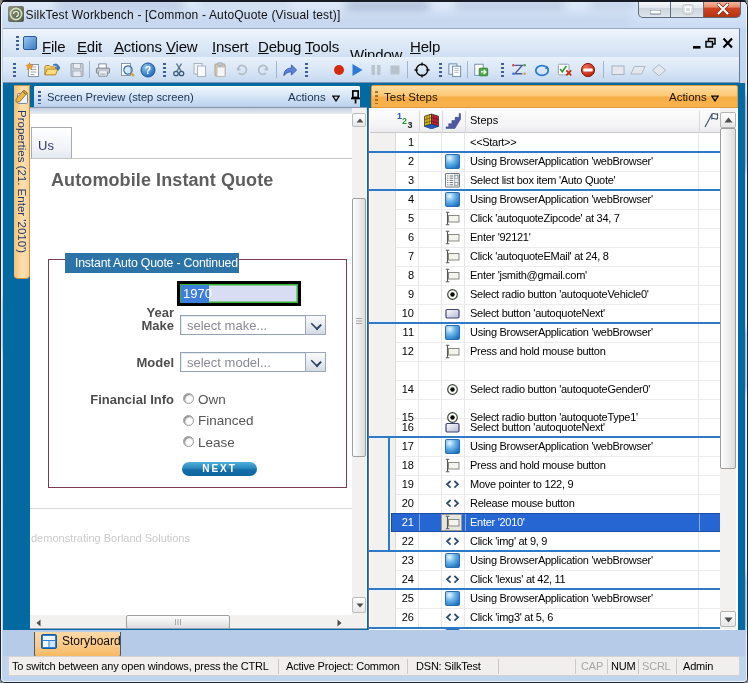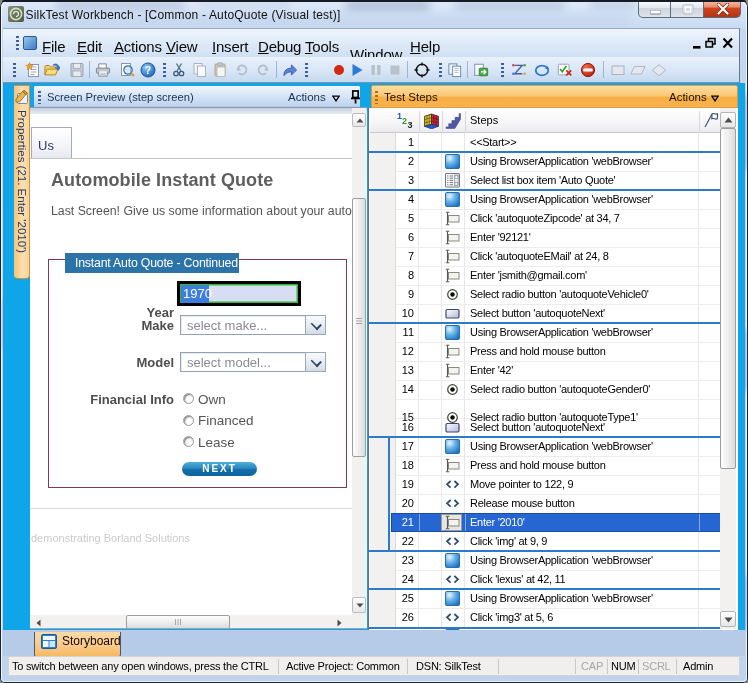--- a/index.html
+++ b/index.html
@@ -20,21 +20,21 @@
 .grip{position:absolute;width:3px;background-image:radial-gradient(circle 1.2px at 1.5px 2px,#3a5a94 0,#3a5a94 1.1px,rgba(0,0,0,0) 1.4px);background-size:3px 4px;}
 .mi{position:absolute;top:9px;font-size:15px;letter-spacing:-0.2px;color:#0a0a0a;white-space:nowrap;}
 .mi u{text-decoration:underline;}
 #mdico{position:absolute;left:20px;top:7px;width:14px;height:14px;background:linear-gradient(135deg,#9cc8f0 0,#3a7cc8 100%);border:1px solid #2a5a96;border-radius:2px;box-sizing:border-box;}
 
 
 #toolbar{position:absolute;left:3px;top:57px;width:737px;height:26px;background:linear-gradient(180deg,#e9f1fb 0,#d8e6f6 55%,#c6d9f0 100%);border-right:1px solid #68788e;border-bottom:1px solid #7e92ac;box-sizing:border-box;}
 .tsep{position:absolute;top:4px;width:1px;height:17px;background:#9fb4cf;}
 .ticon{position:absolute;top:5px;width:16px;height:16px;}
 
-#main{position:absolute;left:3px;top:83px;width:742px;height:547px;background:#0ea5e9;}
+#main{position:absolute;left:3px;top:83px;width:742px;height:547px;background:#0369a1;}
 
 #proptab{position:absolute;left:11px;top:2px;width:16px;height:194px;background:linear-gradient(90deg,#f7c170 0,#fbdfb2 55%,#f9d49a 100%);border:1px solid #c98f42;border-left:none;border-radius:0 0 4px 4px;box-sizing:border-box;}
 #proptab .ptxt{position:absolute;left:1px;top:24px;width:13px;font-size:11.5px;color:#243b66;writing-mode:vertical-rl;white-space:nowrap;}
 
 #lpanel{position:absolute;left:26px;top:0px;width:340px;height:547px;}
 #lhead{position:absolute;left:5px;top:3px;width:326px;height:21px;background:linear-gradient(180deg,#f0f6fd 0,#d8e6f7 45%,#c0d5ee 90%,#b4cce9 100%);border-radius:2px 2px 0 0;box-shadow:inset 0 1px 0 #fff;}
 #lhead .htxt{position:absolute;left:13px;top:5px;font-size:11.2px;color:#16324f;}
 #lcontent{position:absolute;left:1px;top:24px;width:337px;height:522px;background:#fff;border-top:1px solid #8898ac;border-bottom:1px solid #98a4b8;box-sizing:border-box;overflow:hidden;}
 
 
@@ -326,21 +326,20 @@
           <rect x="1" y="7.5" width="9" height="1.8" fill="#000"></rect>
           <rect x="4.7" y="9.3" width="1.7" height="4.2" fill="#000"></rect>
         </svg>
     </div>
     <div id="lcontent">
       <div class="abs" style="left:0;top:0;width:337px;height:6px;background:linear-gradient(180deg,#c3cedf 0,#e9eef5 100%);"></div>
       <div class="abs" style="left:1px;top:19px;width:41px;height:32px;background:linear-gradient(180deg,#fff 0,#f0f2f7 70%,#e4e8f0 100%);border:1px solid #a9abb3;box-sizing:border-box;"></div>
       <div class="abs" style="left:8px;top:30px;font-size:13px;color:#30396a;">Us</div>
       <div class="abs" style="left:0;top:50px;width:322px;height:1px;background:#c6c6c6;"></div>
       <div class="abs" style="left:21px;top:62px;font-size:18px;font-weight:bold;color:#5e5e5e;letter-spacing:0.1px;">Automobile Instant Quote</div>
-      <div class="abs" style="left:21px;top:96px;width:301px;font-size:12.3px;color:#555;white-space:nowrap;overflow:hidden;">Last Screen! Give us some information about your auto</div>
       <div class="abs" style="left:18px;top:151px;width:299px;height:229px;border:1px solid #7b3a55;box-sizing:border-box;"></div>
       <div class="abs" style="left:35px;top:145px;width:174px;height:20px;background:#2c73a8;color:#fff;font-size:12.3px;letter-spacing:-0.2px;line-height:20px;padding-left:10px;box-sizing:border-box;">Instant Auto Quote - Continued</div>
       <div class="abs lbl" style="left:0px;top:177px;width:144px;margin-top:20px;">Year</div>
       <div class="abs" style="left:147px;top:173px;width:124px;height:25px;background:#d9ddf4;border:3px solid #000;box-shadow:inset 0 0 0 1.5px #35b435;box-sizing:border-box;"></div>
       <div class="abs" style="left:151px;top:176.5px;width:28px;height:18px;background:#3d7ddb;color:#fff;font-size:13px;line-height:18px;padding-left:2px;box-sizing:border-box;">1970</div>
       <div class="abs lbl" style="left:0px;top:210px;width:144px;">Make</div>
       <div class="sel2 abs" style="left:150px;top:207px;">
         <span>select make...</span>
           <i></i>
       </div>
@@ -559,31 +558,20 @@
   <div class="rnum">12</div>
   <svg class="ricon" width="15" height="15" viewBox="0 0 15 15">
             <rect x="3.5" y="4.5" width="10.5" height="6.5" fill="#f4f4ee" stroke="#8a8a80"></rect>
             <g stroke="#555" stroke-width="1.1">
               <path d="M2.5 1.6 V13.4"></path>
               <path d="M0.8 1.3 H4.3 M0.8 13.7 H4.3"></path>
             </g>
           </svg>
   <div class="rtext">Press and hold mouse button</div>
 </div>
-<div class="row" style="top:253px;">
-  <div class="rnum">13</div>
-  <svg class="ricon" width="15" height="15" viewBox="0 0 15 15">
-            <rect x="3.5" y="4.5" width="10.5" height="6.5" fill="#f4f4ee" stroke="#8a8a80"></rect>
-            <g stroke="#555" stroke-width="1.1">
-              <path d="M2.5 1.6 V13.4"></path>
-              <path d="M0.8 1.3 H4.3 M0.8 13.7 H4.3"></path>
-            </g>
-          </svg>
-  <div class="rtext">Enter '42'</div>
-</div>
 <div class="row" style="top:272px;">
   <div class="rnum">14</div>
   <svg class="ricon" width="15" height="15" viewBox="0 0 15 15">
             <circle cx="7.5" cy="7.5" r="4.8" fill="#fdfdfa" stroke="#3c463c" stroke-width="1.2"></circle>
             <circle cx="7.5" cy="7.5" r="2.2" fill="#0a0a0a"></circle>
           </svg>
   <div class="rtext">Select radio button 'autoquoteGender0'</div>
 </div>
 <div class="row" style="top:300px;">
   <div class="rnum">15</div>

